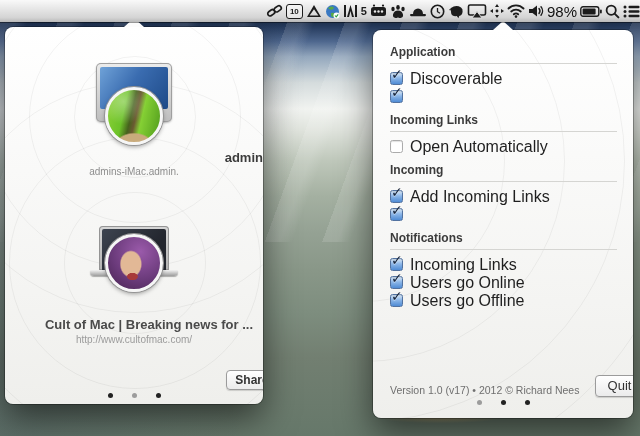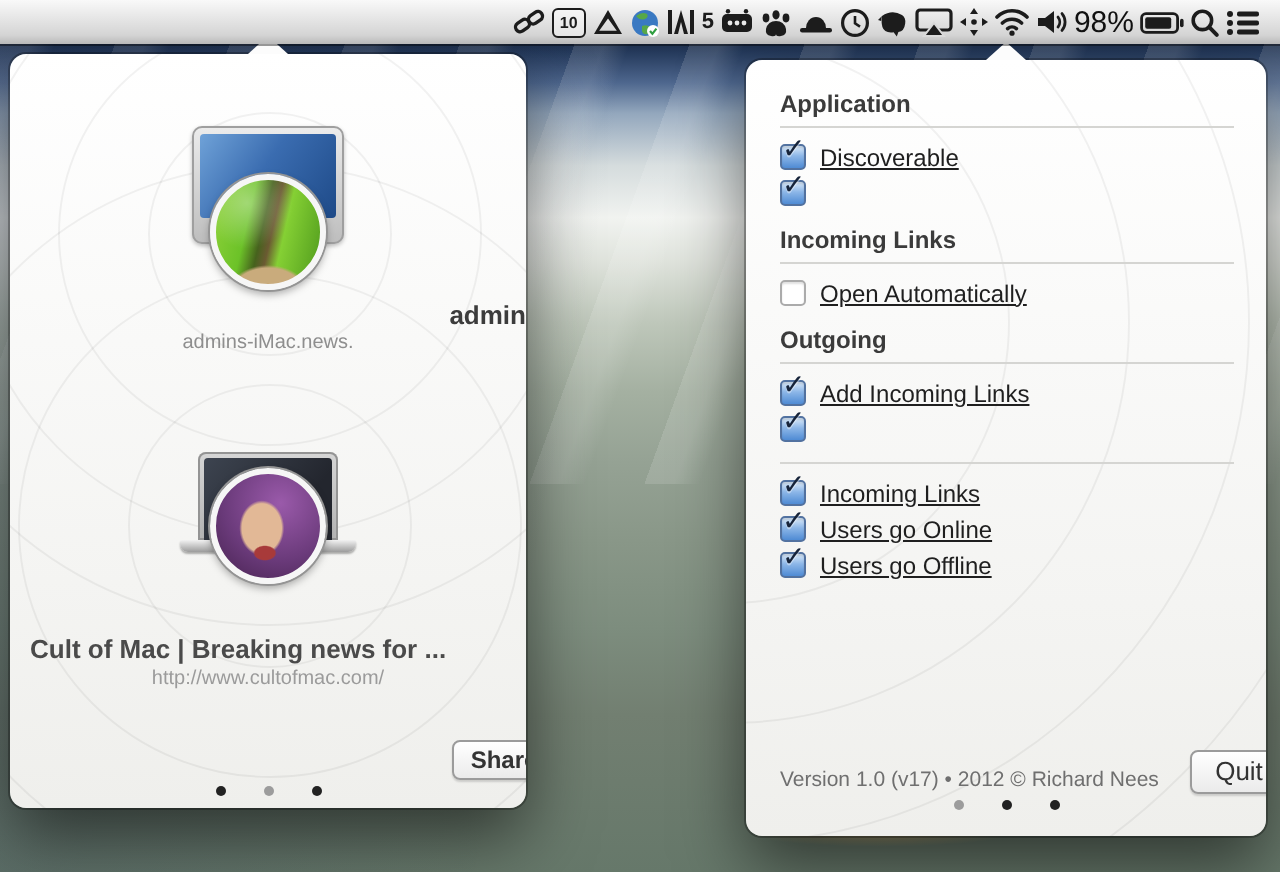--- a/index.html
+++ b/index.html
@@ -11,21 +11,21 @@
   .streaks{position:absolute;left:0;top:22px;width:640px;height:220px;
     background:repeating-linear-gradient(110deg,rgba(255,255,255,.16) 0 14px,rgba(255,255,255,0) 26px 54px);
     opacity:.8;pointer-events:none;}
   .tint{position:absolute;inset:0;background:linear-gradient(100deg,rgba(20,40,80,.18),rgba(255,255,255,0) 45%);pointer-events:none;}
   .sand{position:absolute;left:340px;top:402px;width:200px;height:30px;
     background:radial-gradient(ellipse 90px 9px at 50% 50%,rgba(205,170,105,.55),rgba(205,170,105,0) 70%);}
 
   
   .menubar{position:absolute;left:0;top:0;width:640px;height:22px;z-index:60;
     background:linear-gradient(#f9f9f9,#d4d4d4 80%,#b9b9b9);box-shadow:0 1px 0 rgba(0,0,0,.4);
-    display:flex;align-items:center;justify-content:flex-end;gap:3px;padding-right:10px;box-sizing:border-box;}
+    display:flex;align-items:center;justify-content:flex-end;gap:3px;box-sizing:border-box;}
   .menubar svg{display:block;}
   .mi{display:flex;align-items:center;gap:3px;}
   .cal{width:15px;height:13px;border:1.4px solid #1c1c1c;border-radius:3px;display:flex;align-items:center;justify-content:center;
     font-size:8px;font-weight:bold;color:#1c1c1c;background:rgba(255,255,255,.4);}
   .badge5{font-size:11px;font-weight:bold;color:#1c1c1c;}
   .mtext{font-size:15px;color:#111;}
   .mclock{font-size:13px;color:#111;letter-spacing:.2px;}
 
   
   .popover{position:absolute;background:linear-gradient(#ffffff,#f4f4f2 70%,#efefec);border-radius:8px;
@@ -54,21 +54,21 @@
       radial-gradient(ellipse 17px 21px at 44% 52%,#e2b896 0 58%,rgba(226,184,150,0) 66%),
       radial-gradient(circle at 62% 28%,#9a5aaa,#6a3a7a 58%,#46224f 100%);}
   .macbook-scr{position:absolute;left:94px;top:199px;width:70px;height:44px;border-radius:4px 4px 0 0;
     background:linear-gradient(#d6d6d6,#b4b4b4);box-shadow:inset 0 0 0 1px #949494;}
   .macbook-scr .scr{position:absolute;left:3px;top:3px;right:3px;bottom:0;border-radius:2px 2px 0 0;
     background:linear-gradient(130deg,#3d4450,#23262e 70%);}
   .macbook-base{position:absolute;left:85px;top:243px;width:88px;height:6px;border-radius:1px 1px 4px 4px;
     background:linear-gradient(#f2f2f2,#9c9c9c);box-shadow:0 1px 1px rgba(0,0,0,.3);}
   .uname{position:absolute;left:0;top:123px;width:100%;text-align:right;font-size:13px;font-weight:bold;color:#3c3c3c;}
   .uhost{position:absolute;left:0;top:139px;width:100%;text-align:center;font-size:10px;color:#8e8e8e;}
-  .ltitle{position:absolute;left:10px;top:290px;width:238px;text-align:left;font-size:13px;font-weight:bold;color:#4a4a4a;
+  .ltitle{position:absolute;left:10px;top:290px;width:238px;text-align:right;font-size:13px;font-weight:bold;color:#4a4a4a;
     white-space:nowrap;overflow:hidden;}
   .lurl{position:absolute;left:0;top:307px;width:100%;text-align:center;font-size:10px;color:#9b9b9b;}
   .btn{position:absolute;background:linear-gradient(#ffffff,#ebebeb);border:1px solid #9b9b9b;border-radius:4px;
     color:#333;text-align:center;box-shadow:0 1px 1px rgba(0,0,0,.15);cursor:default;margin-left:28px;}
   .share{left:193px;top:343px;width:50px;height:18px;font-size:12px;font-weight:bold;line-height:18px;}
   .dots{position:absolute;left:0;width:100%;display:flex;justify-content:center;gap:19px;}
   .dots-left{top:366px;}
   .dot{width:5px;height:5px;border-radius:50%;background:#222;}
   .dot.active{background:#9c9c9c;}
 
@@ -78,21 +78,21 @@
   .sec-title{font-size:12px;font-weight:bold;color:#3b3b3b;margin:0 0 4px 0;}
   .sec-line{height:1px;background:#d5d5d2;margin:0 0 7px 0;}
   .sec{margin-bottom:9px;}
   .row{display:flex;align-items:center;gap:7px;height:15px;margin-bottom:3px;}
   .cb{position:relative;width:11px;height:11px;border-radius:2.5px;border:1px solid #ababab;background:#fff;
     box-shadow:inset 0 1px 1px rgba(0,0,0,.12);flex:0 0 auto;}
   .cb.checked{border-color:#5272a0;background:linear-gradient(#dcebfa,#8db7e8 45%,#4f8bd4);}
   .cb .mark{display:none;}
   .cb.checked .mark{display:block;position:absolute;left:0px;top:-7px;font-size:14px;font-weight:bold;color:#17243a;
     text-shadow:0 1px 0 rgba(255,255,255,.4);}
-  .lbl{font-size:12px;color:#1f1f1f;text-decoration:underline;}
+  .lbl{font-size:16px;color:#1f1f1f;}
   .version{position:absolute;left:17px;bottom:22px;font-size:10.5px;color:#6f6f6f;}
   .quit{left:194px;top:345px;width:47px;height:20px;font-size:13px;line-height:20px;}
   .dots-right{top:370px;}
 </style>
 </head>
 <body>
 
 <div class="screen">
   <div class="streaks"></div>
   <div class="tint"></div>
@@ -246,21 +246,21 @@
       <div class="ring" style="left:4px;top:110px;width:250px;height:250px;"></div>
       <div class="ring" style="left:-51px;top:55px;width:360px;height:360px;"></div>
 
       <div>
         <div class="imac">
             <div class="scr"></div>
           </div>
         <div class="stand"></div>
         <div class="avatar av1"></div>
         <div class="uname">admin</div>
-        <div class="uhost">admins-iMac.news.</div>
+        <div class="uhost">admins-iMac.admin.</div>
       </div>
 
       <div>
         <div class="macbook-scr">
             <div class="scr"></div>
           </div>
         <div class="macbook-base"></div>
         <div class="avatar av2"></div>
         <div class="ltitle">Cult of Mac | Breaking news for ...</div>
         <div class="lurl">http://www.cultofmac.com/</div>
@@ -304,36 +304,37 @@
         <div class="sec">
           <div class="sec-title">Incoming Links</div>
           <div class="sec-line"></div>
           <div class="row">
             <span class="cb"></span>
             <span class="lbl">Open Automatically</span>
           </div>
         </div>
 
         <div class="sec">
-          <div class="sec-title">Outgoing</div>
+          <div class="sec-title">Incoming</div>
           <div class="sec-line"></div>
           <div class="row">
             <span class="cb checked">
                 <span class="mark">✓</span>
               </span>
             <span class="lbl">Add Incoming Links</span>
           </div>
           <div class="row">
             <span class="cb checked">
                 <span class="mark">✓</span>
               </span>
           </div>
         </div>
 
         <div class="sec">
+          <div class="sec-title">Notifications</div>
           <div class="sec-line"></div>
           <div class="row">
             <span class="cb checked">
                 <span class="mark">✓</span>
               </span>
             <span class="lbl">Incoming Links</span>
           </div>
           <div class="row">
             <span class="cb checked">
                 <span class="mark">✓</span>

